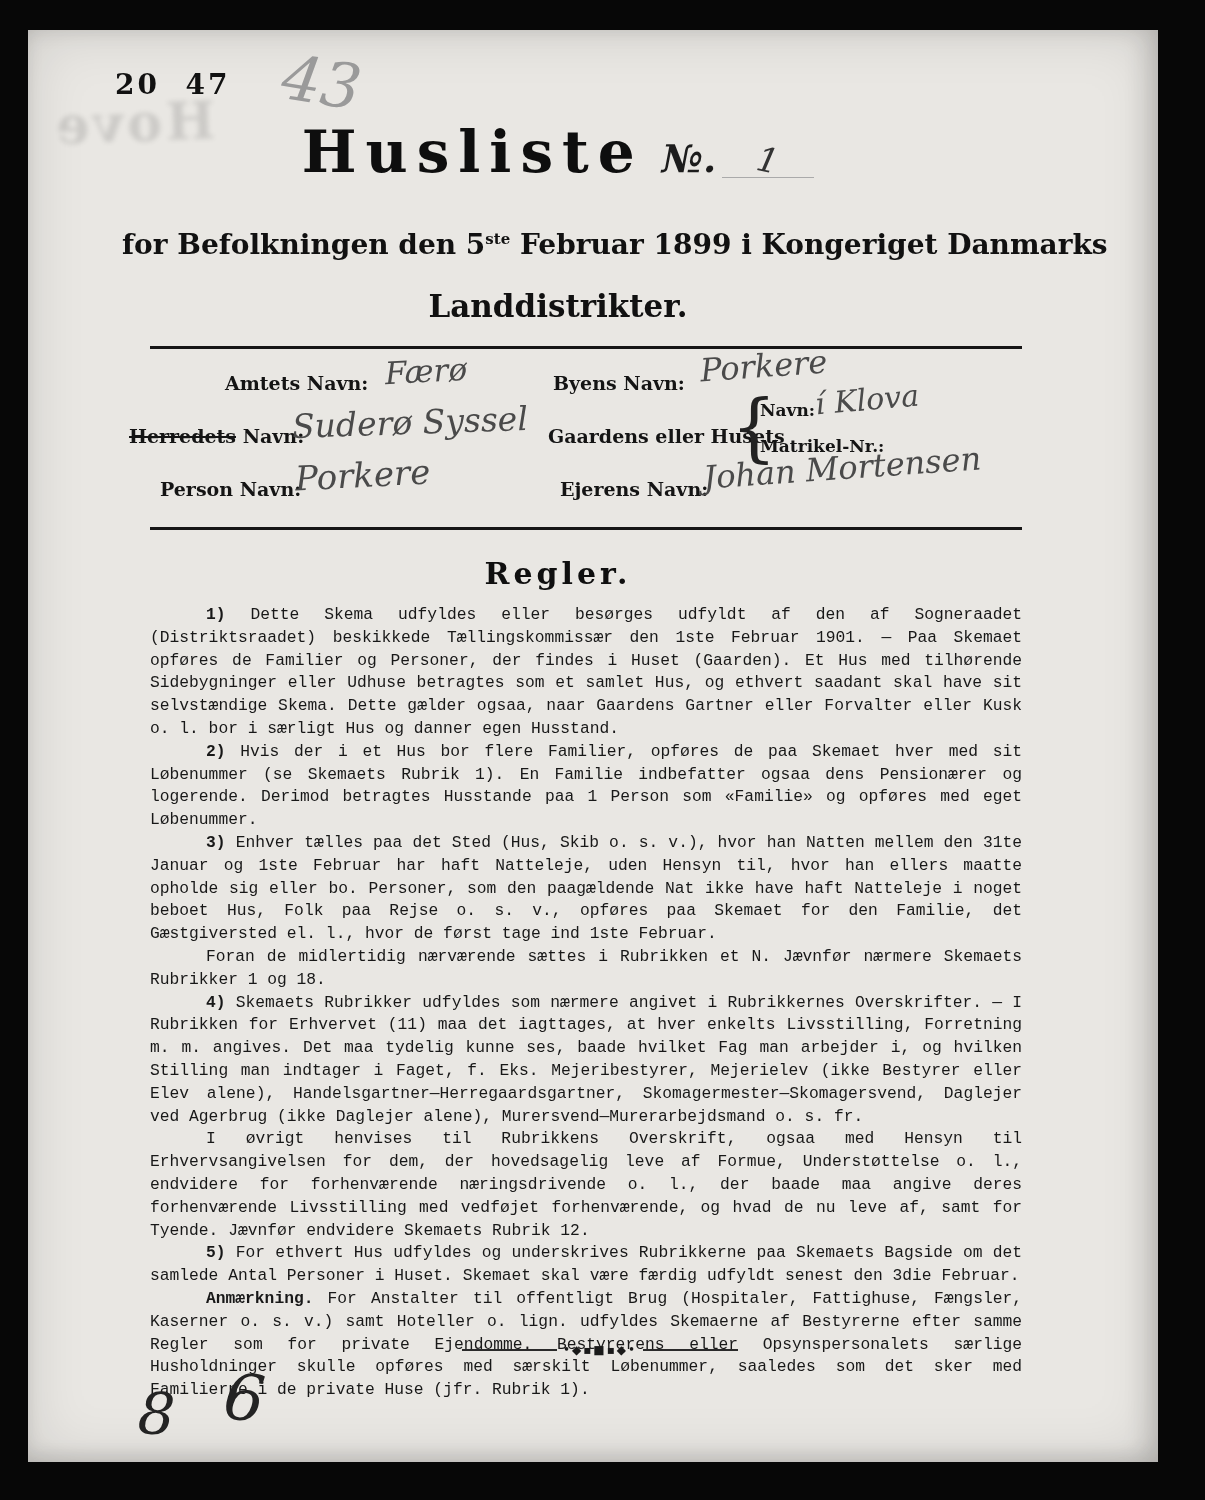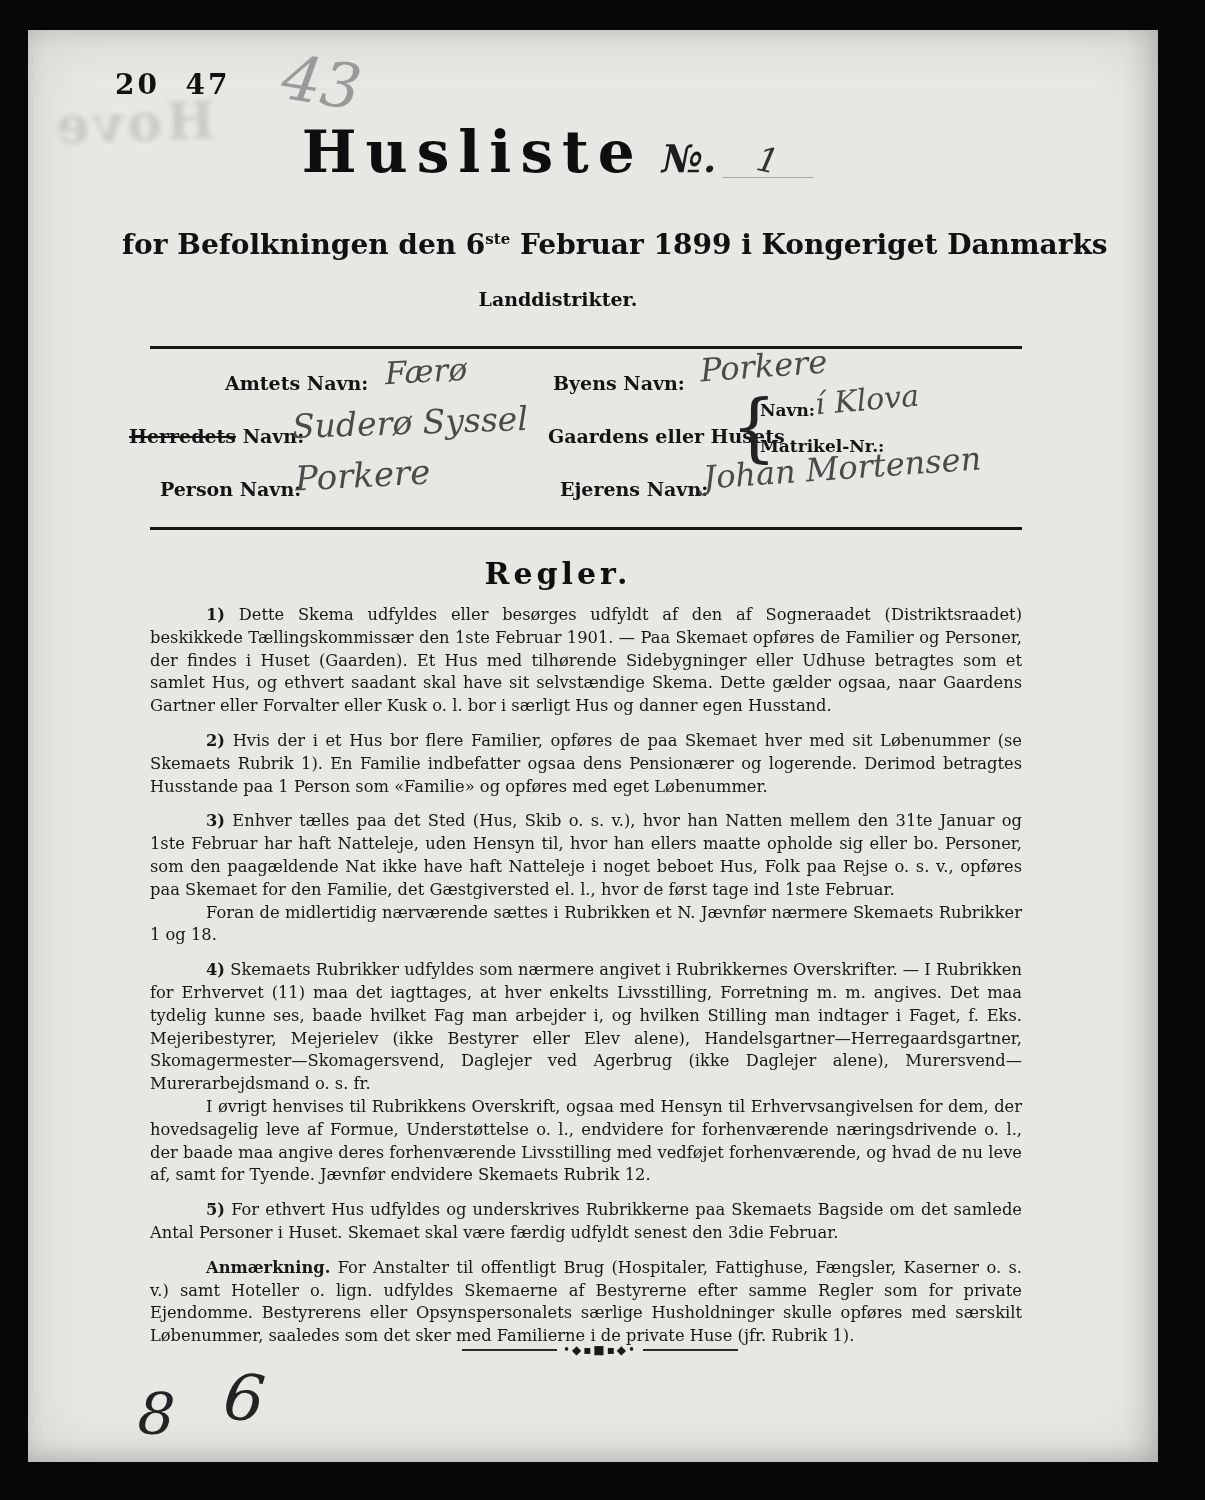--- a/index.html
+++ b/index.html
@@ -28,52 +28,52 @@
   .title-main{font-weight:bold;font-size:58px;letter-spacing:9px;color:#0e0e0e;}
   .title-no{font-style:italic;font-size:38px;font-weight:bold;margin-left:18px;}
   .no-slot{display:inline-block;width:92px;border-bottom:1px solid #aaa;margin-left:6px;vertical-align:baseline;}
   .hand{
     font-family:"DejaVu Serif","Liberation Serif",serif;font-style:italic;
     color:#4a4a4a;line-height:1;white-space:nowrap;
   }
   .hand-1{font-size:34px;transform:rotate(12deg);display:inline-block;color:#333;}
   .subtitle{left:122px;top:228px;width:872px;text-align:center;font-weight:bold;font-size:28px;white-space:nowrap;color:#111;}
   .subtitle sup{font-size:15px;}
-  .subtitle2{left:122px;top:288px;width:872px;text-align:center;font-weight:bold;font-size:19px;color:#111;}
+  .subtitle2{left:122px;top:288px;width:872px;text-align:center;font-weight:bold;font-size:31px;color:#111;}
   .rule-line{height:3px;background:#161616;}
   .flabel{font-weight:bold;font-size:19px;white-space:nowrap;color:#141414;}
   .struck{text-decoration:line-through;text-decoration-thickness:2px;}
   .brace{font-size:72px;font-weight:normal;color:#222;line-height:1;transform:scaleY(1.05);}
   .rules-head{left:122px;top:556px;width:872px;text-align:center;font-weight:bold;font-size:30px;letter-spacing:4px;color:#0f0f0f;}
   .rules-body{
     left:150px;top:604px;width:872px;
     font-size:16.3px;line-height:22.8px;text-align:justify;color:#181818;
   }
-  .rules-body p{margin:0 0 0 0;text-indent:56px;}
-  .rules-body p.grp{margin-top:12px;}
+  .rules-body p{margin:0 0 0 0;text-indent:56px;font-family:Liberation Mono, monospace;}
+  .rules-body p.grp{}
   .pnum{font-weight:bold;}
   .ornament{left:430px;top:1343px;width:340px;display:flex;align-items:center;justify-content:center;gap:6px;color:#1a1a1a;}
   .orn-line{height:1.6px;background:#2a2a2a;width:95px;}
   .orn-glyphs{font-size:12px;letter-spacing:2px;white-space:nowrap;}
   .hand-big{color:#232323;}
 </style>
 </head>
 <body>
 
 <div class="page"></div>
 
 <div class="abs stamp" style="left:115px;top:68px;">20  47</div>
 <div class="abs pencil" style="left:282px;top:52px;">43</div>
 <div class="abs ghost" style="left:52px;top:92px;">Hove</div>
 
 <div class="abs title-row">
   <span class="title-main">Husliste</span><span class="title-no">№.</span><span class="no-slot"><span class="hand hand-1">1</span></span>
 </div>
 <div class="abs subtitle">
-  <span>for Befolkningen den 6</span><sup>ste</sup><span> Februar 1899 i Kongeriget Danmarks</span>
+  <span>for Befolkningen den 5</span><sup>ste</sup><span> Februar 1899 i Kongeriget Danmarks</span>
 </div>
 <div class="abs subtitle2">Landdistrikter.</div>
 
 <div class="abs rule-line" style="left:150px;top:346px;width:872px;"></div>
 
 <div class="abs flabel" style="left:225px;top:372px;">Amtets Navn:</div>
 <div class="abs hand" style="left:385px;top:356px;font-size:31px;transform:rotate(-3deg);">Færø</div>
 <div class="abs flabel" style="left:553px;top:372px;">Byens Navn:</div>
 <div class="abs hand" style="left:700px;top:350px;font-size:32px;transform:rotate(-4deg);">Porkere</div>
 

